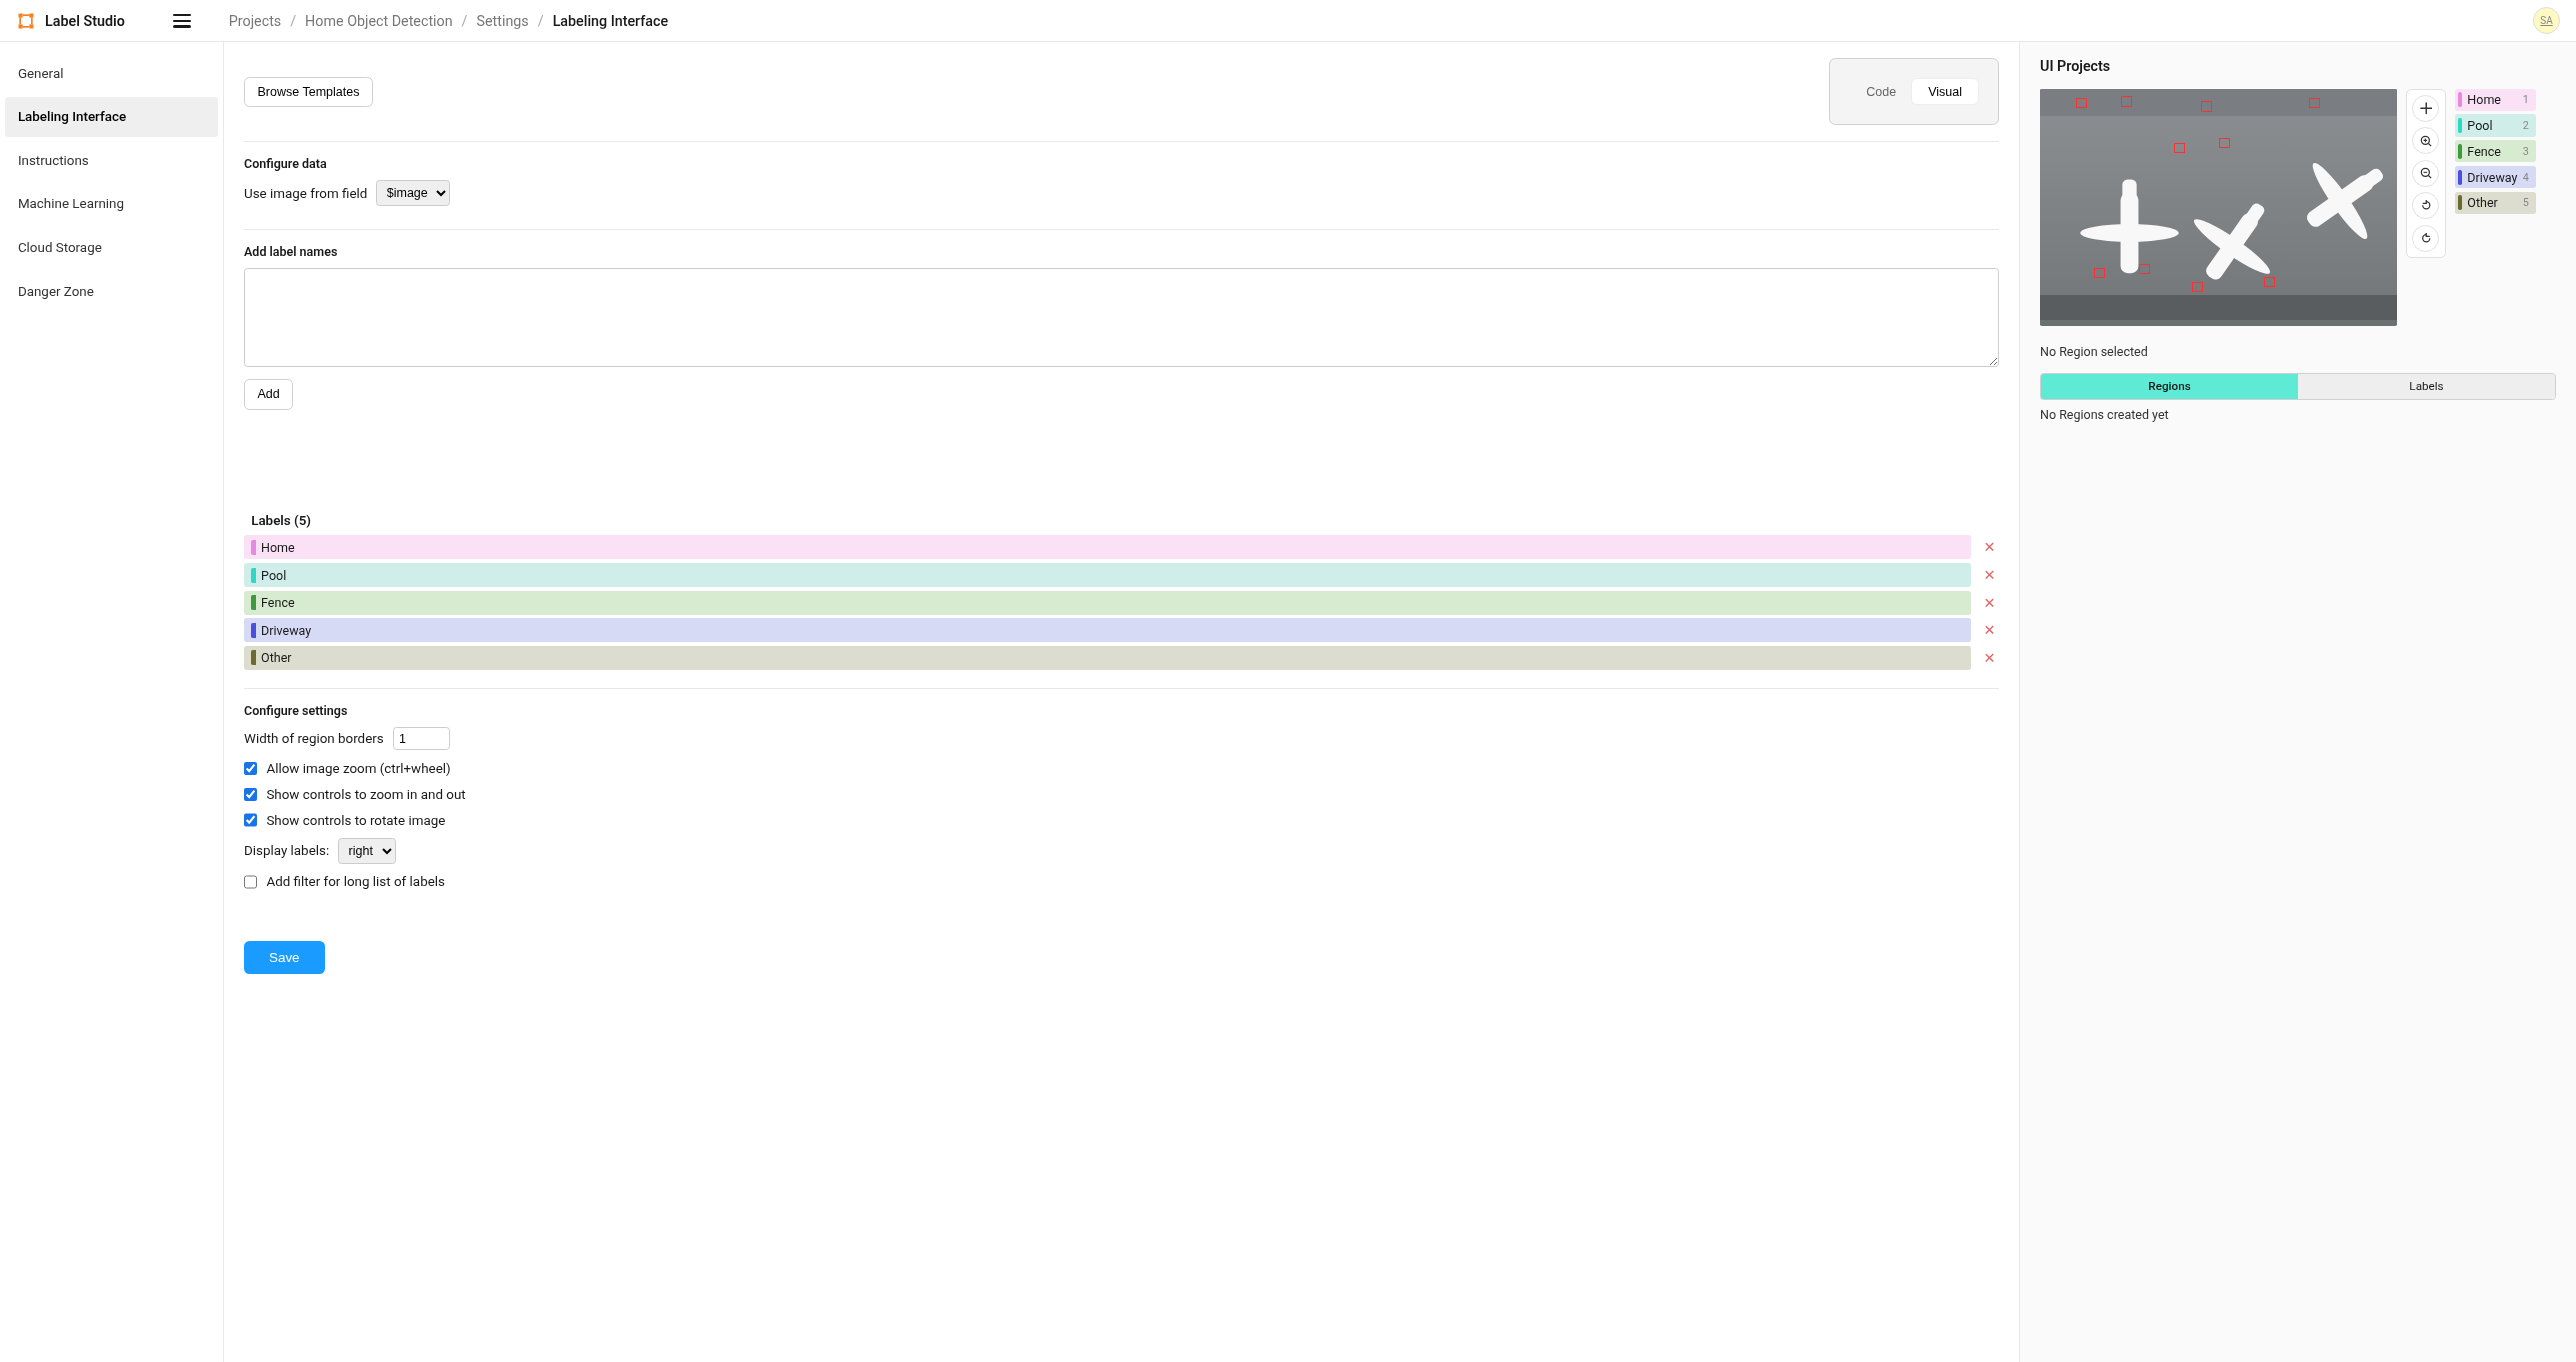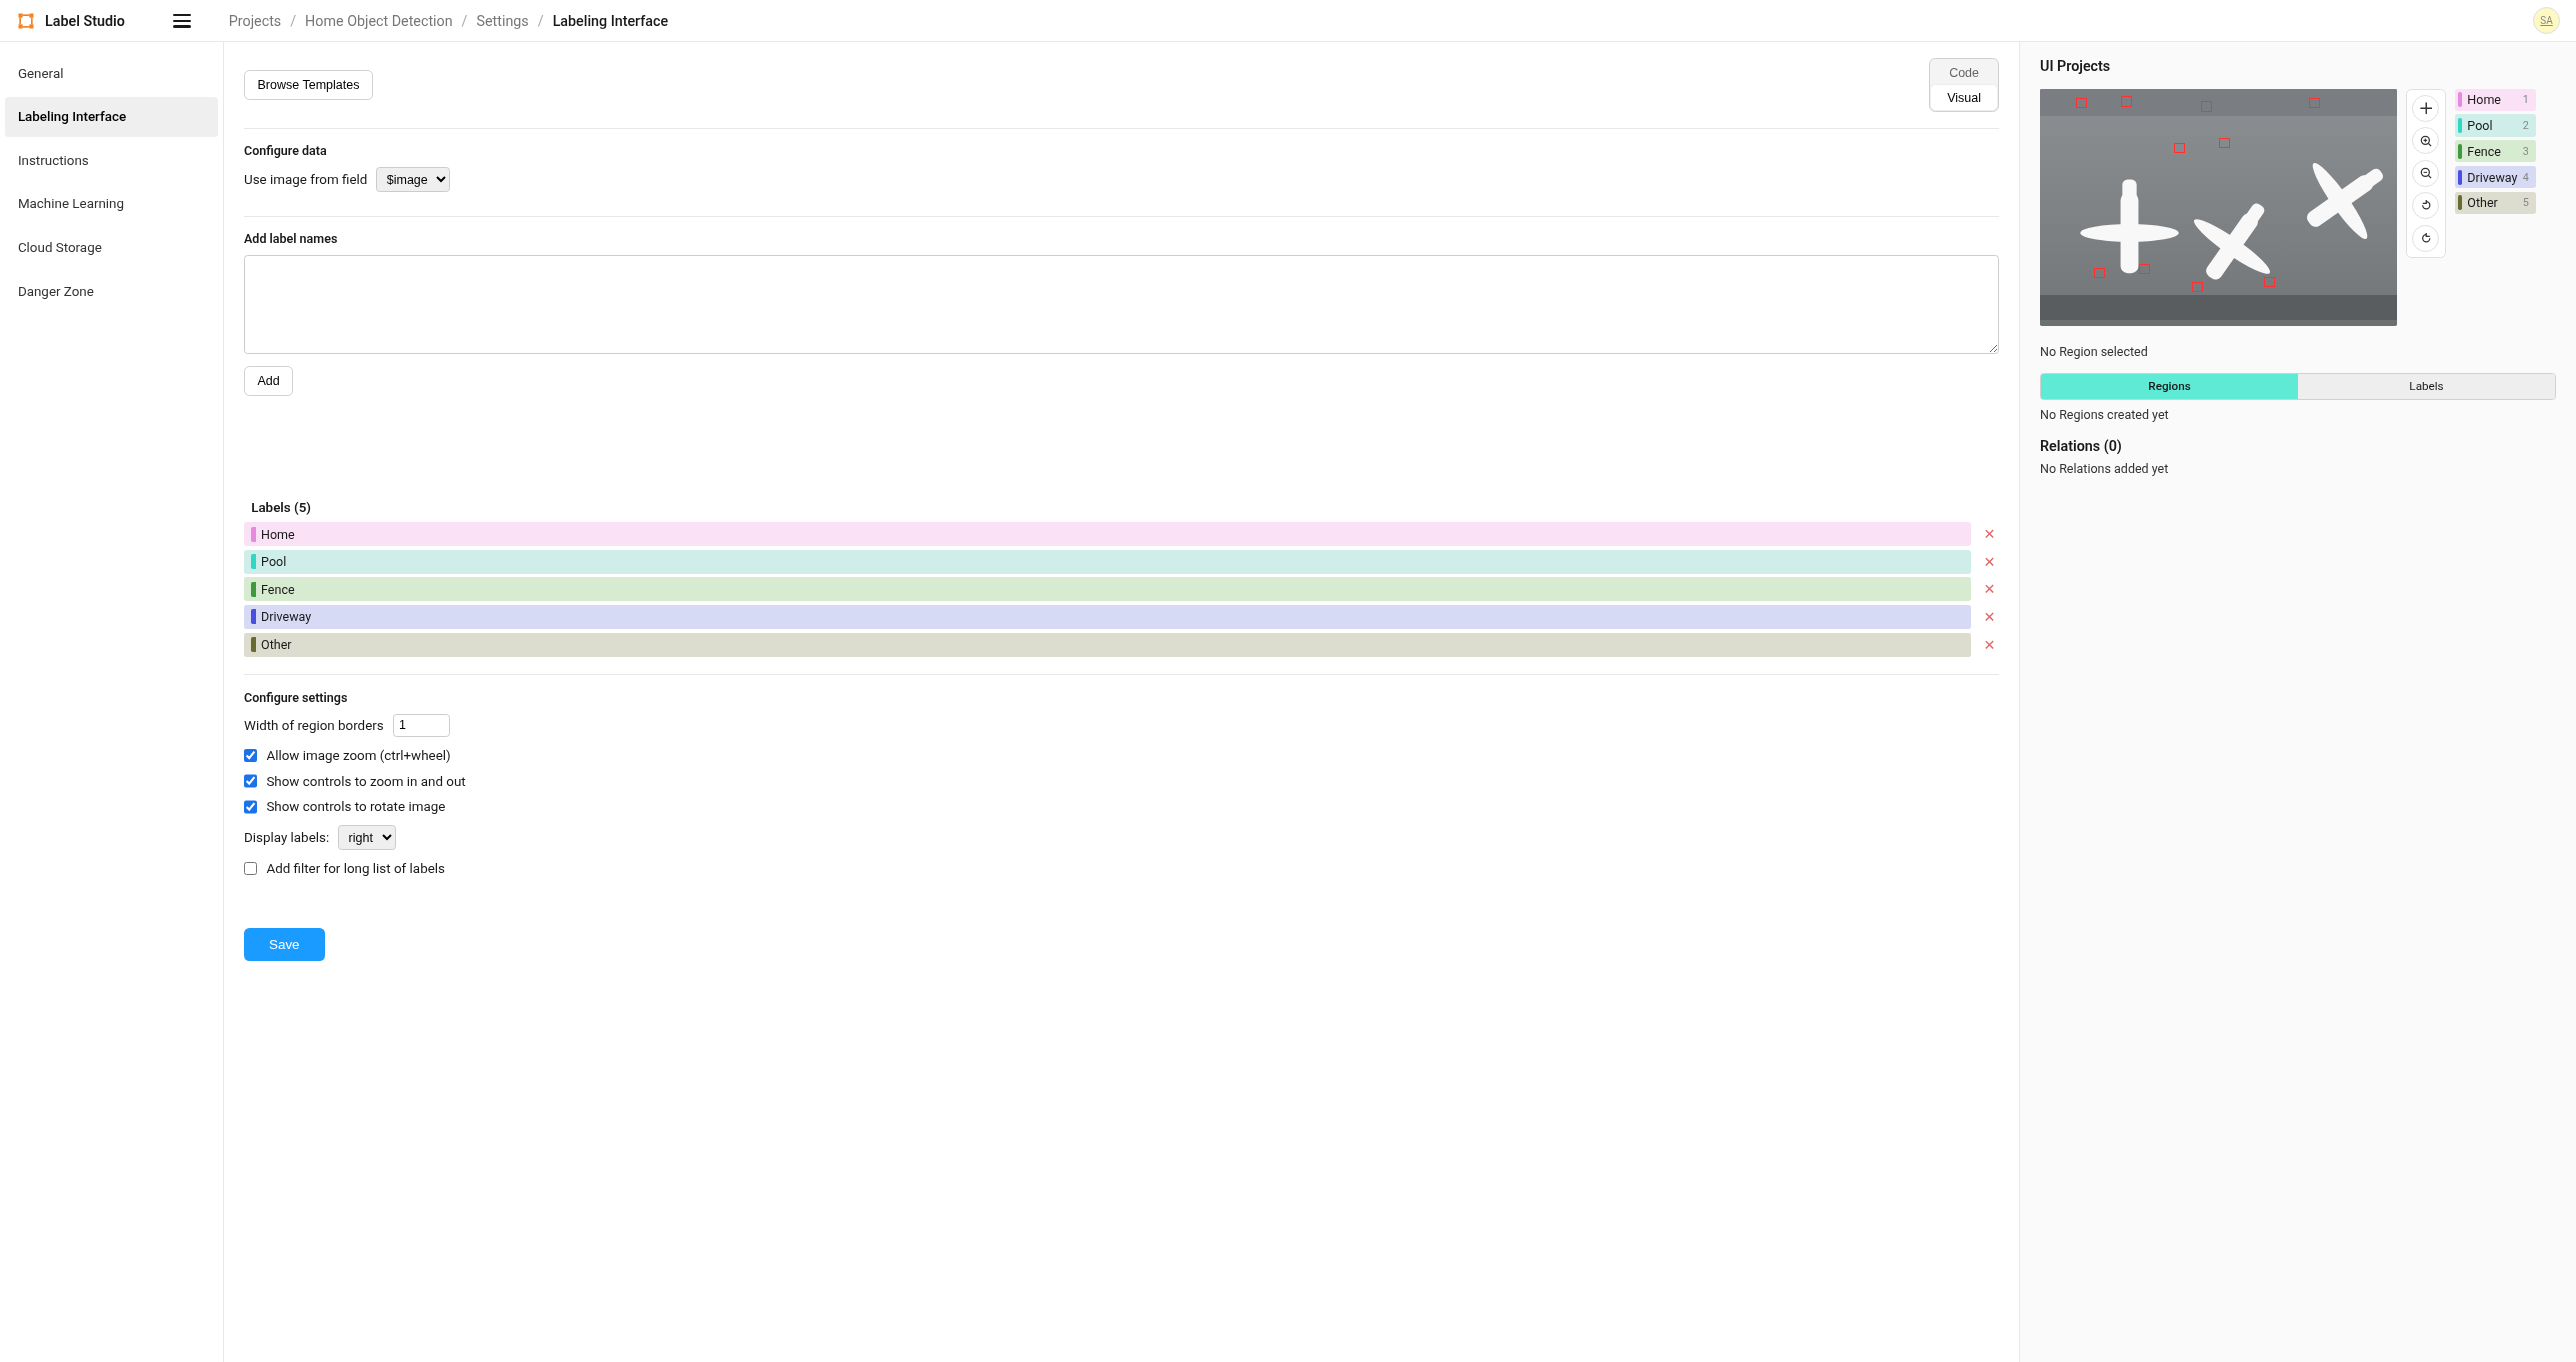--- a/index.html
+++ b/index.html
@@ -17,21 +17,21 @@
 .breadcrumb a { color: #777; text-decoration: none; }
 .avatar { width: 27px; height: 27px; border-radius: 50%; background: #fef9c3; border: 0.9px solid #ddd; display: flex; align-items: center; justify-content: center; font-size: 10px; color: #888; text-decoration: underline; }
 .body { display: flex; flex: 1; min-height: 0; }
 .sidebar { width: 224px; border-right: 0.9px solid #e8e8e8; padding: 10.8px 5.4px; }
 .sidebar-item { padding: 12.5px 12.5px; font-size: 13.4px; color: #333; border-radius: 3.6px; cursor: pointer; margin-bottom: 3.6px; }
 .sidebar-item.active { background: #efefef; font-weight: 500; color: #000; }
 .main { flex: 1; display: flex; min-width: 0; }
 .config-pane { flex: 1; padding: 16px 20px; border-right: 0.9px solid #e8e8e8; overflow-y: auto; }
 .config-top { display: flex; justify-content: space-between; align-items: center; margin-bottom: 16px; }
 .btn { border: 0.9px solid #d0d0d0; background: #fff; border-radius: 5.4px; padding: 7.2px 12.5px; font-size: 12.5px; cursor: pointer; font-weight: 500; }
-.toggle-group { display: flex; border: 0.9px solid #d0d0d0; border-radius: 6.3px; overflow: hidden; background: #f4f4f4; padding: 1px; flex-direction: column; }
+.toggle-group { display: flex; border: 0.9px solid #d0d0d0; border-radius: 6.3px; overflow: hidden; background: #f4f4f4; padding: 20px; }
 .toggle-btn { padding: 5.4px 16px; font-size: 12.5px; cursor: pointer; border: none; background: transparent; font-weight: 500; color: #666; }
 .toggle-btn.active { background: #fff; border-radius: 4.5px; color: #000; box-shadow: 0 0 1.8px rgba(0,0,0,0.1); }
 .section { border-top: 0.9px solid #e8e8e8; padding: 14.3px 0; }
 .section:first-of-type { border-top: 0.9px solid #e8e8e8; }
 .section h4 { font-size: 12.5px; font-weight: 600; margin-bottom: 9px; }
 .row { display: flex; align-items: center; gap: 9px; margin-bottom: 9px; font-size: 13.4px; }
 select, input[type="number"], input[type="text"] { border: 0.9px solid #ccc; border-radius: 3.6px; padding: 3.6px 5.4px; font-size: 12.5px; }
 .labels-row { display: flex; gap: 36px; flex-direction: column; }
 .labels-left { flex: 0 0 233px; }
 .labels-left textarea { width: 100%; height: 99px; border: 0.9px solid #ccc; border-radius: 3.6px; resize: both; }
@@ -325,21 +325,17 @@
         </div>
 
         <div class="noregion">No Region selected</div>
 
         <div class="tab-bar">
           <div class="tab active">Regions</div>
           <div class="tab">Labels</div>
         </div>
         <div class="muted">No Regions created yet</div>
 
-        <div class="relations">
-          <h4>Relations (0)</h4>
-          <div class="muted">No Relations added yet</div>
-        </div>
       </div>
     </div>
   </div>
 </div>
 
 
 </body></html>

